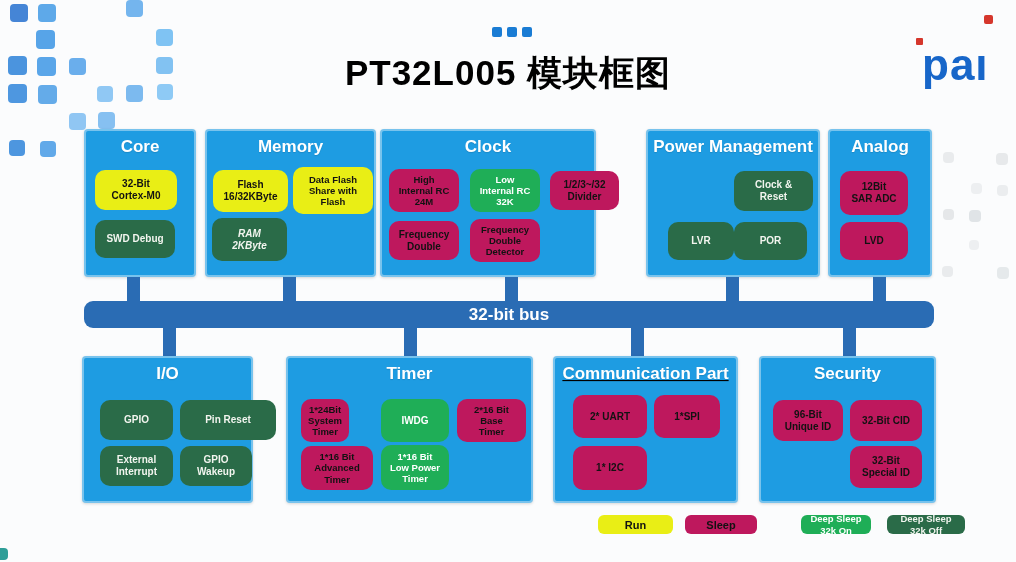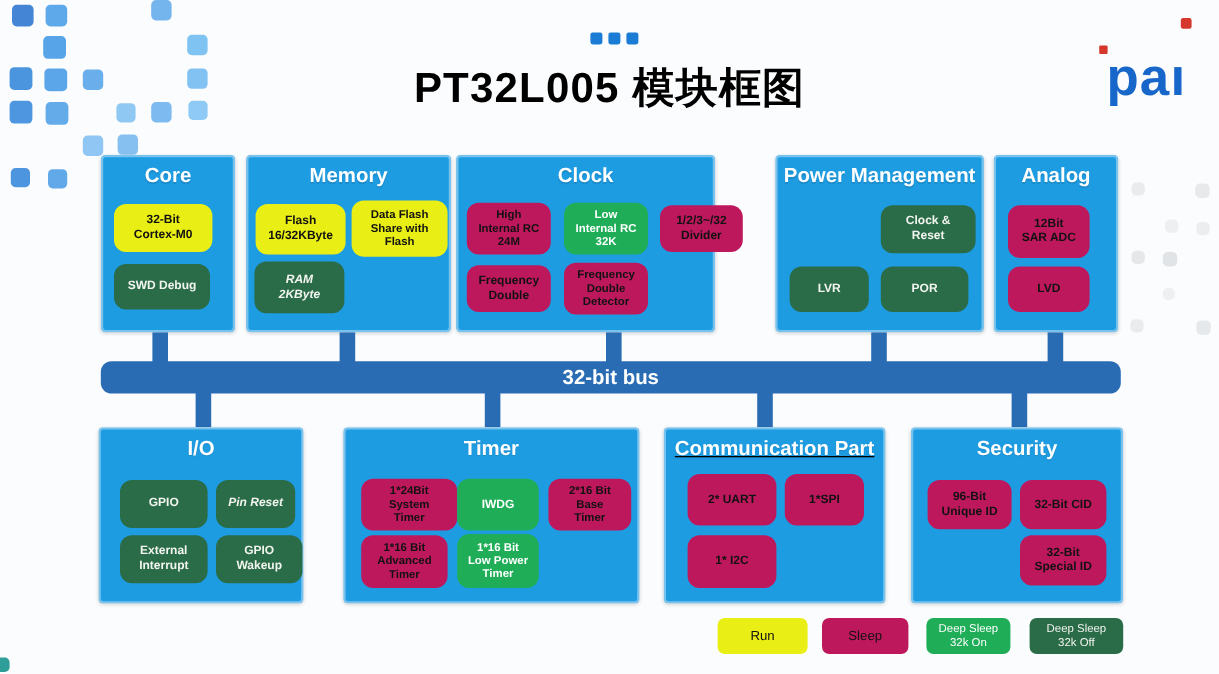--- a/index.html
+++ b/index.html
@@ -29,23 +29,23 @@
   .yellow{background:#e9ee15;color:#121212;}
   .lgreen{background:#be185d;color:#121212;}
   .mgreen{background:#1fae57;color:#ffffff;}
   .dgreen{background:#2a6b48;color:#f2f5ef;}
 
   .bus{position:absolute;left:84px;top:301px;width:850px;height:27px;background:#2a6cb4;
     border-radius:9px;color:#fff;font-weight:bold;font-size:17px;display:flex;
     align-items:center;justify-content:center;}
   .connector{position:absolute;width:13px;background:#2a6cb4;}
 
-  .legend-chip{position:absolute;height:30px;border-radius:6px;display:flex;align-items:center;
-    justify-content:center;text-align:center;white-space:pre-line;font-weight:normal;font-size:11px;}
-  .legend-chip.small{font-size:9.5px;line-height:1.2;}
+  .legend-chip{position:absolute;height:19px;border-radius:6px;display:flex;align-items:center;
+    justify-content:center;text-align:center;white-space:pre-line;font-weight:bold;font-size:11px;}
+  .legend-chip.small{font-size:9.5px;line-height:1.2;margin-left:29px;}
 </style>
 </head>
 <body>
 
 <div id="page">
 
   <div id="decor">
       <div class="sq" style="left: 10px; top: 4px; width: 18px; height: 18px; background: rgb(69, 133, 214);"></div>
       <div class="sq" style="left: 38px; top: 4px; width: 18px; height: 18px; background: rgb(94, 169, 233);"></div>
       <div class="sq" style="left: 126px; top: 0px; width: 17px; height: 17px; background: rgb(116, 181, 238);"></div>
@@ -122,21 +122,21 @@
 Double</div>
     <div class="chip lgreen" style="left:88px;top:88px;width:70px;height:43px;font-size:9.5px;">Frequency
 Double
 Detector</div>
   </div>
 
   <div class="block" style="left:646px;top:129px;width:174px;height:148px;">
     <div class="block-title">Power Management</div>
     <div class="chip dgreen" style="left:86px;top:40px;width:79px;height:40px;">Clock &amp;
 Reset</div>
-    <div class="chip dgreen" style="left:10px;top:91px;width:66px;height:38px;">LVR</div>
+    <div class="chip dgreen" style="left:20px;top:91px;width:66px;height:38px;">LVR</div>
     <div class="chip dgreen" style="left:86px;top:91px;width:73px;height:38px;">POR</div>
   </div>
 
   <div class="block" style="left:828px;top:129px;width:104px;height:148px;">
     <div class="block-title">Analog</div>
     <div class="chip lgreen" style="left:10px;top:40px;width:68px;height:44px;">12Bit
 SAR ADC</div>
     <div class="chip lgreen" style="left:10px;top:91px;width:68px;height:38px;">LVD</div>
   </div>
 
@@ -151,30 +151,30 @@
   </div>
 
   <div class="connector" style="left:163px;top:327px;height:29px;"></div>
   <div class="connector" style="left:404px;top:327px;height:29px;"></div>
   <div class="connector" style="left:631px;top:327px;height:29px;"></div>
   <div class="connector" style="left:843px;top:327px;height:29px;"></div>
 
   <div class="block" style="left:82px;top:356px;width:171px;height:147px;">
     <div class="block-title">I/O</div>
     <div class="chip dgreen" style="left:16px;top:42px;width:73px;height:40px;">GPIO</div>
-    <div class="chip dgreen" style="left:96px;top:42px;width:66px;height:40px;font-style:italic;">Pin Reset</div>
+    <div class="chip dgreen" style="left:96px;top:42px;width:96px;height:40px;">Pin Reset</div>
     <div class="chip dgreen" style="left:16px;top:88px;width:73px;height:40px;">External
 Interrupt</div>
     <div class="chip dgreen" style="left:96px;top:88px;width:72px;height:40px;">GPIO
 Wakeup</div>
   </div>
 
   <div class="block" style="left:286px;top:356px;width:247px;height:147px;">
     <div class="block-title">Timer</div>
-    <div class="chip lgreen" style="left:13px;top:41px;width:80px;height:43px;font-size:9.5px;">1*24Bit
+    <div class="chip lgreen" style="left:13px;top:41px;width:48px;height:43px;font-size:9.5px;">1*24Bit
 System
 Timer</div>
     <div class="chip mgreen" style="left:93px;top:41px;width:68px;height:43px;">IWDG</div>
     <div class="chip lgreen" style="left:169px;top:41px;width:69px;height:43px;font-size:9.5px;">2*16 Bit
 Base
 Timer</div>
     <div class="chip lgreen" style="left:13px;top:88px;width:72px;height:44px;font-size:9.5px;">1*16 Bit
 Advanced
 Timer</div>
     <div class="chip mgreen" style="left:93px;top:87px;width:68px;height:45px;font-size:9.5px;">1*16 Bit

